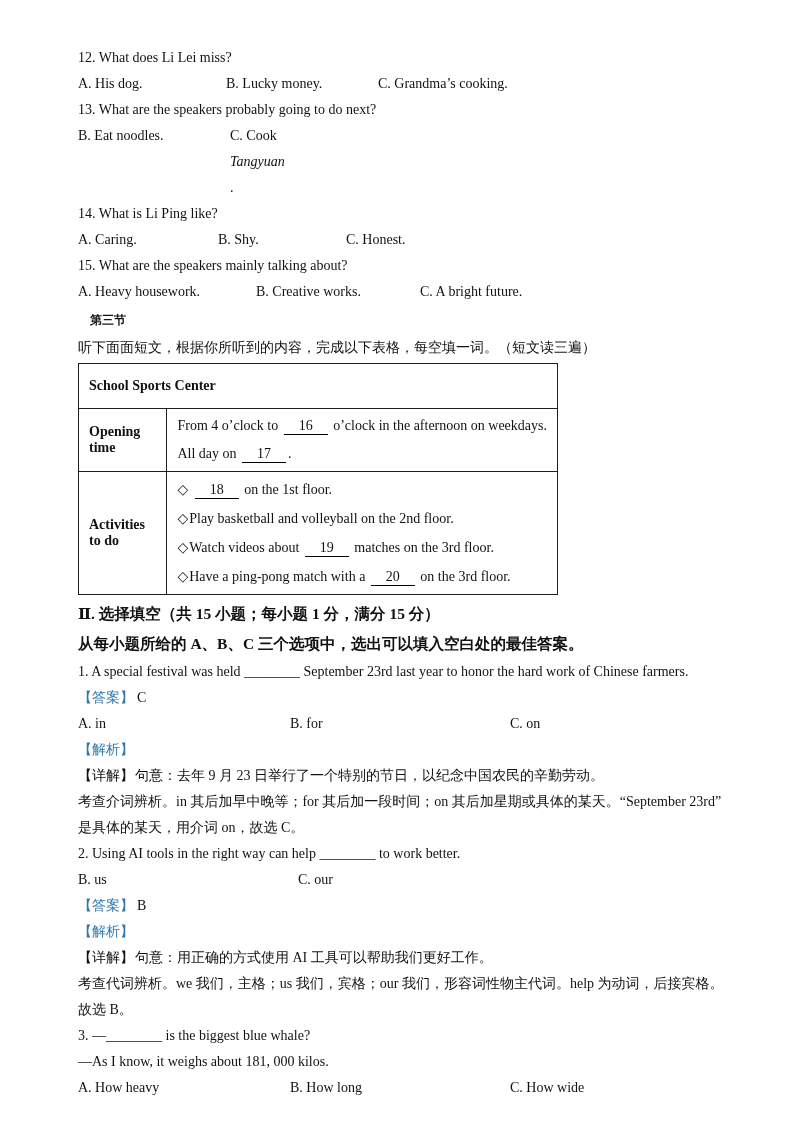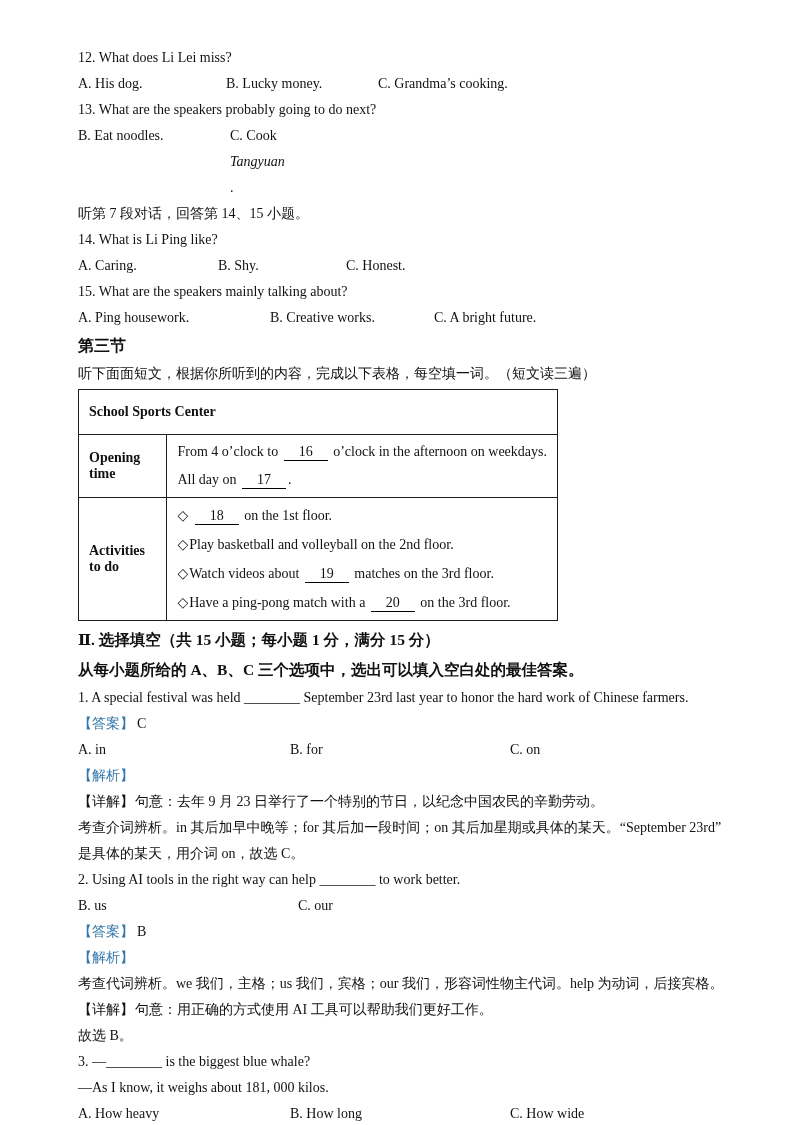--- a/index.html
+++ b/index.html
@@ -7,23 +7,23 @@
     width:795px;height:1125px;background:#ffffff;box-sizing:border-box;
     padding:45px 48px 0 78px;overflow:hidden;
     font-family:"Liberation Serif","DejaVu Serif",serif;
     font-size:14px;color:#111;
   }
   .line{line-height:26px;white-space:nowrap;}
   .optrow{display:flex;}
   .optrow span{display:block;}
   .l1 .o1{width:148px;} .l1 .o2{width:152px;}
   .l2 .o1{width:140px;} .l2 .o2{width:128px;}
-  .l3 .o1{width:178px;} .l3 .o2{width:164px;margin-left:14px;}
+  .l3 .o1{width:178px;} .l3 .o2{width:164px;}
   .s2 .o1{width:212px;} .s2 .o2{width:220px;}
-  .h-sec3{font-weight:bold;font-size:16px;line-height:30px;white-space:nowrap;}
+  .h-sec3{font-weight:bold;font-size:12px;line-height:30px;white-space:nowrap;margin-left:12px;}
   .h-sec2{font-weight:bold;font-size:15.5px;line-height:30px;white-space:nowrap;}
   .blue{color:#3377aa;}
   .ansval{margin-left:3px;}
   .dlabel{margin-right:1px;}
   table.sports{
     border-collapse:collapse;width:480px;margin:2px 0 2px 0;
   }
   table.sports td{
     border:1.5px solid #1d1d1d;padding:2px 10px;vertical-align:middle;
   }
@@ -51,32 +51,31 @@
     <span class="o2">B. Lucky money.</span>
     <span class="o3">C. Grandma’s cooking.</span>
   </div>
 
   <div class="line">13. What are the speakers probably going to do next?</div>
   <div class="line optrow l1">
     <span class="o2">B. Eat noodles.</span>
     <span class="o3"><span>C. Cook </span><i>Tangyuan</i><span>.</span></span>
   </div>
 
-  <div class="line">听第 7 段对话，回答第 14、15 小题。</div>
 
   <div class="line">14. What is Li Ping like?</div>
   <div class="line optrow l2">
     <span class="o1">A. Caring.</span>
     <span class="o2">B. Shy.</span>
     <span class="o3">C. Honest.</span>
   </div>
 
   <div class="line">15. What are the speakers mainly talking about?</div>
   <div class="line optrow l3">
-    <span class="o1">A. Ping housework.</span>
+    <span class="o1">A. Heavy housework.</span>
     <span class="o2">B. Creative works.</span>
     <span class="o3">C. A bright future.</span>
   </div>
 
   <div class="h-sec3">第三节</div>
   <div class="line">听下面面短文，根据你所听到的内容，完成以下表格，每空填一词。（短文读三遍）</div>
 
   <table class="sports">
     <tbody>
         <tr>
@@ -149,24 +148,24 @@
   <div class="line optrow s2">
     <span class="o2">B. us</span>
     <span class="o3">C. our</span>
   </div>
   <div class="line">
     <span class="blue">【答案】</span><span class="ansval">B</span>
   </div>
   <div class="line">
     <span class="blue">【解析】</span>
   </div>
-  <div class="line">考查代词辨析。we 我们，主格；us 我们，宾格；our 我们，形容词性物主代词。help 为动词，后接宾格。</div>
   <div class="line">
     <span class="dlabel">【详解】</span><span>句意：用正确的方式使用 AI 工具可以帮助我们更好工作。</span>
   </div>
+  <div class="line">考查代词辨析。we 我们，主格；us 我们，宾格；our 我们，形容词性物主代词。help 为动词，后接宾格。</div>
   <div class="line">故选 B。</div>
 
   <div class="line">3. —________ is the biggest blue whale?</div>
   <div class="line">—As I know, it weighs about 181, 000 kilos.</div>
   <div class="line optrow s2">
     <span class="o1">A. How heavy</span>
     <span class="o2">B. How long</span>
     <span class="o3">C. How wide</span>
   </div>
 

